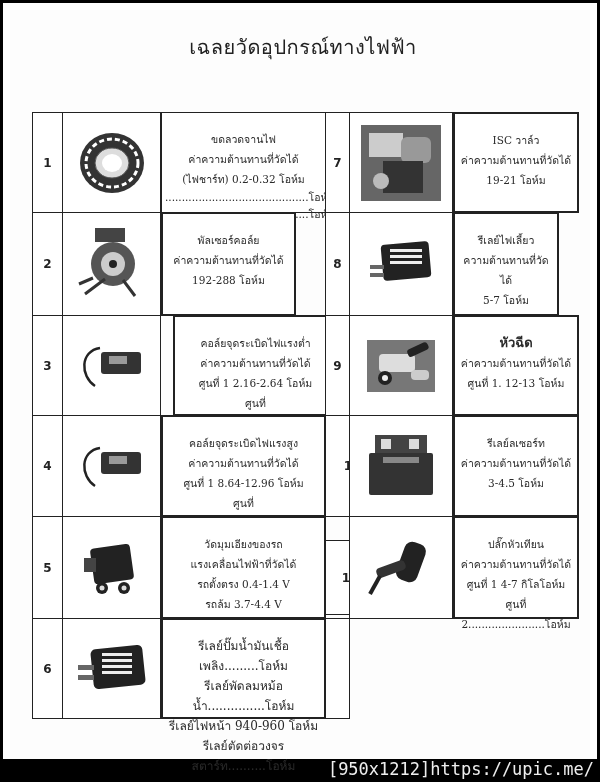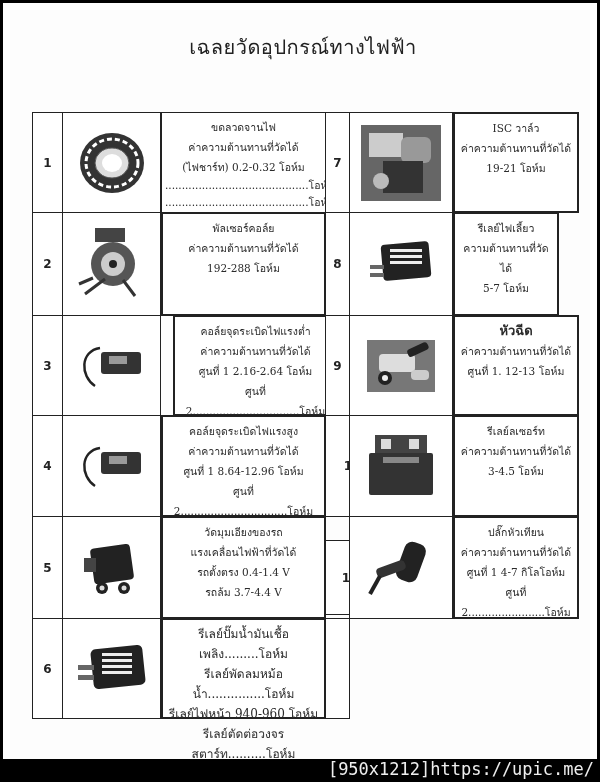--- a/index.html
+++ b/index.html
@@ -17,21 +17,21 @@
   }
   .cell {
     position: absolute; box-sizing: border-box; border: 1px solid #222; background: #fff;
   }
   .num {
     display: flex; align-items: center; justify-content: center;
     font-family: "DejaVu Sans", sans-serif; font-size: 12px; font-weight: bold; color: #222;
   }
   .img { display: flex; align-items: center; justify-content: center; }
   .txt {
-    border-width: 2px; padding: 4px 3px; font-size: 10.5px; line-height: 20px; color: #2a2a2a;
+    border-width: 2px; padding: 16px 3px; font-size: 10.5px; line-height: 20px; color: #2a2a2a;
   }
   .txt .c { text-align: center; }
   .txt .l { text-align: center; }
   .txt .heading-bold { font-weight: bold; font-size: 13px; font-family: "DejaVu Sans", sans-serif; }
   .footer {
     position: absolute; right: 6px; bottom: 3px; color: #eee;
     font-family: "DejaVu Sans Mono", monospace; font-size: 17px;
   }
   svg { display: block; }
 </style>
@@ -61,21 +61,21 @@
   <div class="cell num" style="left:29px;top:209px;width:31px;height:104px;">2</div>
   <div class="cell img" style="left:59px;top:209px;width:99px;height:104px;">
     <svg width="74" height="80" viewBox="0 0 74 80">
       <rect x="20" y="4" width="30" height="14" fill="#444"></rect>
       <circle cx="38" cy="40" r="22" fill="#555"></circle>
       <circle cx="38" cy="40" r="12" fill="#ccc"></circle>
       <circle cx="38" cy="40" r="4" fill="#222"></circle>
       <path d="M10 70 L30 55 M60 72 L48 56 M4 60 L18 54" stroke="#333" stroke-width="3"></path>
     </svg>
   </div>
-  <div class="cell txt" style="left:158px;top:209px;width:165px;height:104px;">
+  <div class="cell txt" style="left:158px;top:209px;width:135px;height:104px;">
     <div class="c">พัลเซอร์คอล์ย</div>
     <div class="c">ค่าความต้านทานที่วัดได้</div>
     <div class="c">192-288 โอห์ม</div>
   </div>
 
   <div class="cell num" style="left:29px;top:312px;width:31px;height:101px;">3</div>
   <div class="cell img" style="left:59px;top:312px;width:99px;height:101px;">
     <svg width="74" height="60" viewBox="0 0 74 60">
       <path d="M20 50 C 5 40, 5 15, 25 12" stroke="#222" stroke-width="2.5" fill="none"></path>
       <rect x="26" y="16" width="40" height="22" rx="3" fill="#333"></rect>

